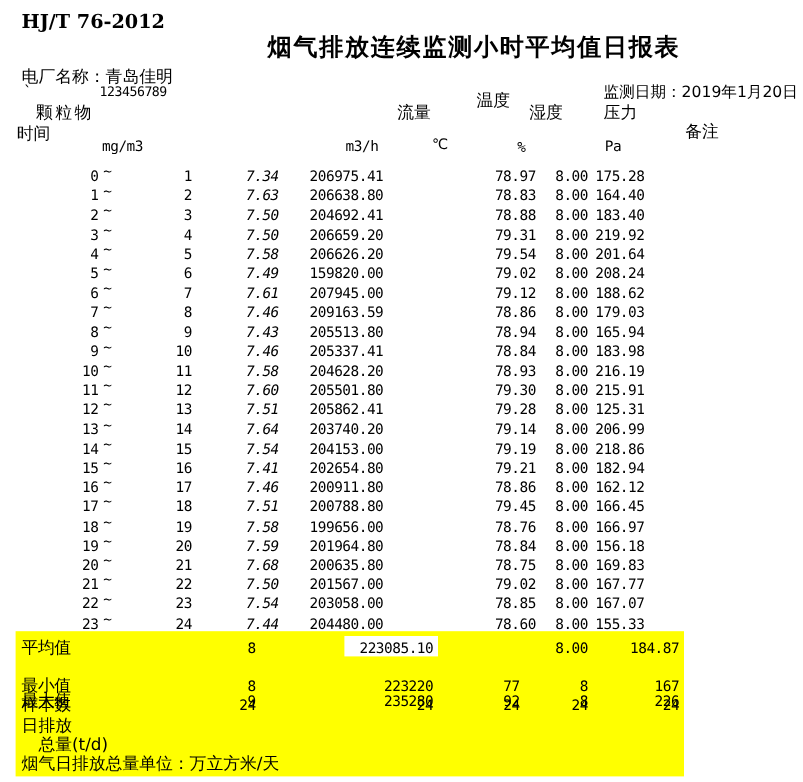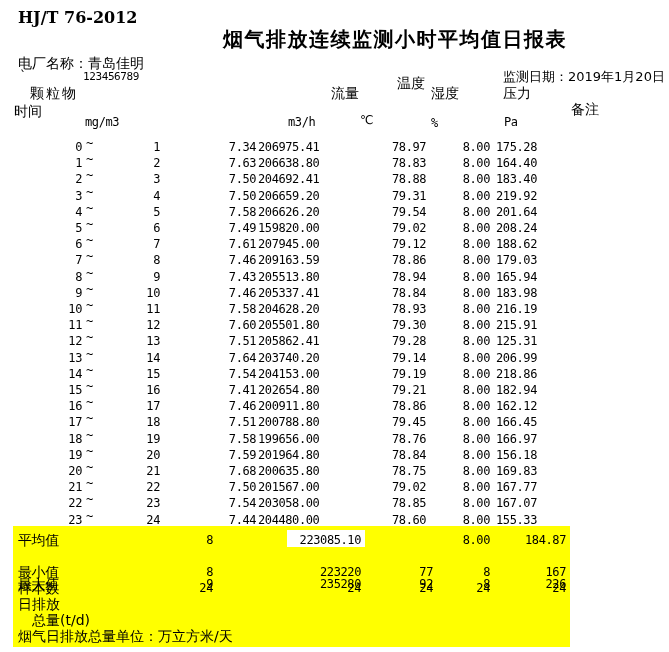--- a/index.html
+++ b/index.html
@@ -14,37 +14,37 @@
   .cn-sm{font-size:13px;}
   #std-code{left:18px;top:8px;font-family:"DejaVu Serif", serif;font-weight:bold;font-size:16px;}
   #report-title{left:223px;top:26px;font-weight:bold;font-size:20px;letter-spacing:1.5px;}
   #plant-line{left:18px;top:55px;}
   #tick-mark{left:20px;top:69px;font-size:12px;}
   #plant-code{left:83px;top:70px;font-size:11px;}
   #date-line{left:503px;top:68px;}
   #hdr-pm{left:30px;top:85px;letter-spacing:2px;}
   #hdr-flow{left:331px;top:85px;}
   #hdr-temp{left:397px;top:75px;}
-  #hdr-hum{left:431px;top:85px;}
+  #hdr-hum{left:441px;top:85px;}
   #hdr-press{left:503px;top:85px;}
   #hdr-time{left:14px;top:103px;}
   #hdr-remark{left:571px;top:101px;}
   #unit-pm{left:85px;top:115px;}
   #unit-flow{left:288px;top:115px;}
   #unit-temp{left:360px;top:113px;font-size:12px;}
   #unit-hum{left:431px;top:116px;}
   #unit-press{left:504px;top:115px;}
   .data-row{position:absolute;left:0;width:669px;height:16px;line-height:16px;}
   .data-row span{position:absolute;display:block;line-height:16px;}
   .c-start{left:52px;width:30px;text-align:right;}
   .c-tilde{left:86px;width:14px;top:-4px;text-align:left;}
   .c-end{left:130px;width:30px;text-align:right;}
-  .c-pm{left:205px;width:75px;text-align:center;}
+  .c-pm{left:205px;width:75px;text-align:left;font-style:italic;}
   .c-flow{left:258px;width:97px;text-align:left;}
-  .c-temp{left:348px;width:75px;text-align:left;padding-left:44px;}
+  .c-temp{left:348px;width:75px;text-align:center;padding-left:44px;}
   .c-hum{left:415px;width:75px;text-align:right;}
   .c-press{left:484px;width:53px;text-align:right;}
   #summary-block{left:13px;top:526px;width:557px;height:121px;background:#FFFF00;}
   #avg-flow-cell{left:287px;top:530px;width:78px;height:17px;background:#FFFFFF;}
   .sum-row{position:absolute;left:0;width:669px;height:16px;line-height:16px;z-index:2;}
   .sum-row span{position:absolute;display:block;line-height:16px;}
   .s-label{left:18px;font-size:14px;line-height:15px;}
   .s-c1{left:138px;width:75px;text-align:right;}
   .s-flow{left:286px;width:75px;text-align:right;}
   .s-temp{left:358px;width:75px;text-align:right;}

